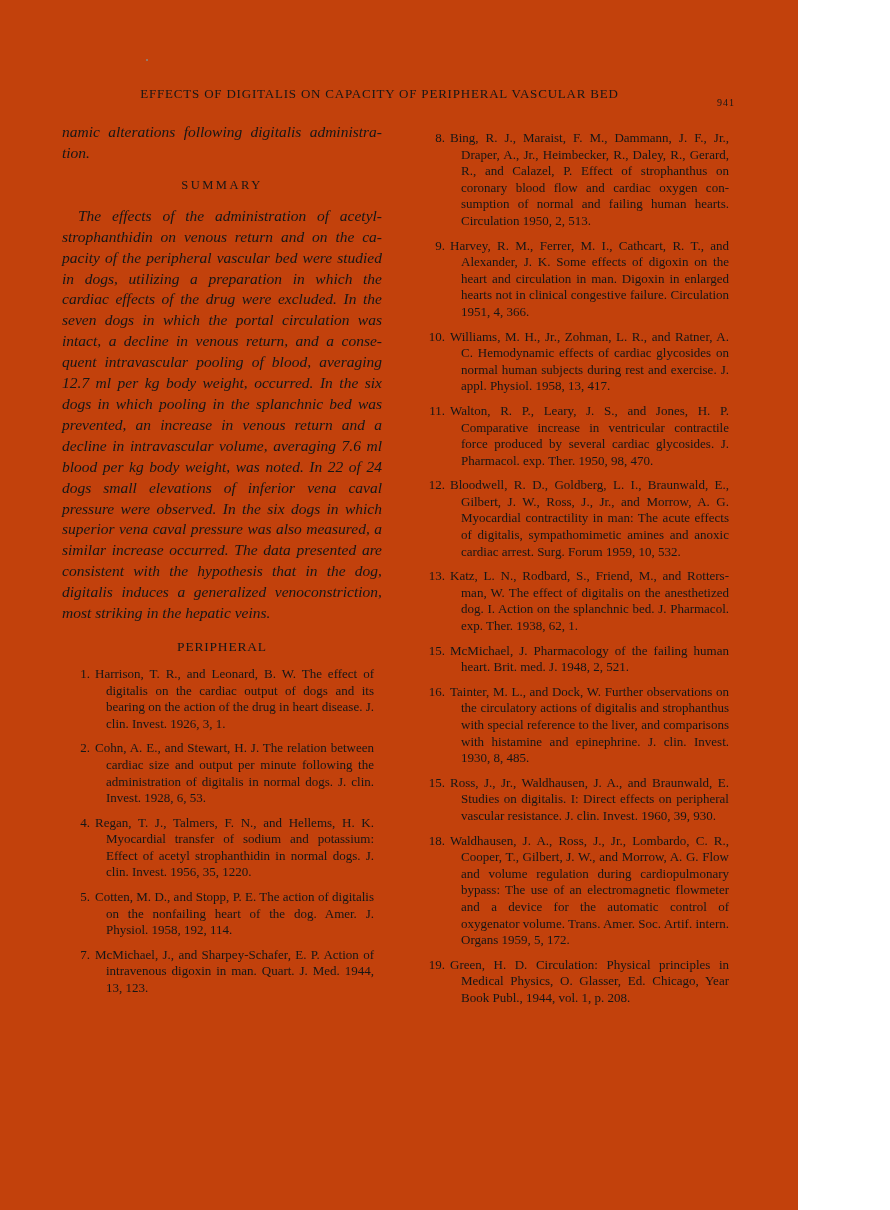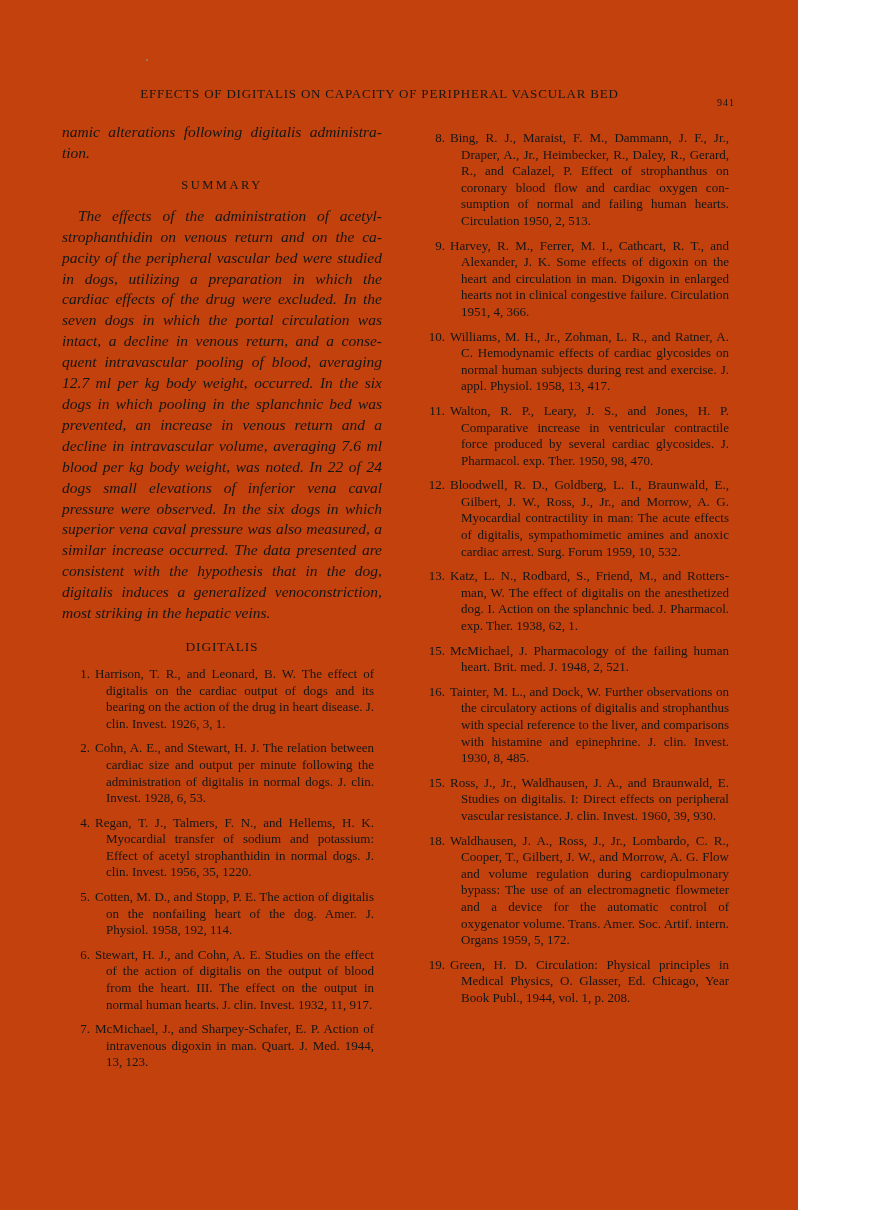--- a/index.html
+++ b/index.html
@@ -121,34 +121,33 @@
 
   <div class="columns">
 
     <section class="col col-left">
       <p class="body-para">namic alterations following digitalis administra­tion.</p>
 
       <h2 class="section-heading summary-heading">SUMMARY</h2>
 
       <p class="body-para indent">The effects of the administration of acetyl­strophanthidin on venous return and on the ca­pacity of the peripheral vascular bed were stud­ied in dogs, utilizing a preparation in which the cardiac effects of the drug were excluded. In the seven dogs in which the portal circulation was intact, a decline in venous return, and a conse­quent intravascular pooling of blood, averaging 12.7 ml per kg body weight, occurred. In the six dogs in which pooling in the splanchnic bed was prevented, an increase in venous return and a decline in intravascular volume, averaging 7.6 ml blood per kg body weight, was noted. In 22 of 24 dogs small elevations of inferior vena caval pressure were observed. In the six dogs in which superior vena caval pressure was also measured, a similar increase occurred. The data presented are consistent with the hypothesis that in the dog, digitalis induces a generalized venoconstriction, most striking in the hepatic veins.</p>
 
-      <h2 class="section-heading references-heading">DIGITALIS</h2>
+      <h2 class="section-heading references-heading">PERIPHERAL</h2>
 
       <ol class="ref-list">
 
           <li class="ref"><span class="ref-num">1.</span><span class="ref-text">Harrison, T. R., and Leonard, B. W. The effect of digitalis on the cardiac output of dogs and its bearing on the action of the drug in heart disease. J. clin. Invest. 1926, 3, 1.</span></li>
 
           <li class="ref"><span class="ref-num">2.</span><span class="ref-text">Cohn, A. E., and Stewart, H. J. The relation be­tween cardiac size and output per minute follow­ing the administration of digitalis in normal dogs. J. clin. Invest. 1928, 6, 53.</span></li>
 
 
           <li class="ref"><span class="ref-num">4.</span><span class="ref-text">Regan, T. J., Talmers, F. N., and Hellems, H. K. Myocardial transfer of sodium and potassium: Effect of acetyl strophanthidin in normal dogs. J. clin. Invest. 1956, 35, 1220.</span></li>
 
           <li class="ref"><span class="ref-num">5.</span><span class="ref-text">Cotten, M. D., and Stopp, P. E. The action of digi­talis on the nonfailing heart of the dog. Amer. J. Physiol. 1958, 192, 114.</span></li>
 
-          <li class="ref"><span class="ref-num">6.</span><span class="ref-text">Stewart, H. J., and Cohn, A. E. Studies on the ef­fect of the action of digitalis on the output of blood from the heart. III. The effect on the output in normal human hearts. J. clin. Invest. 1932, 11, 917.</span></li>
 
           <li class="ref"><span class="ref-num">7.</span><span class="ref-text">McMichael, J., and Sharpey-Schafer, E. P. Action of intravenous digoxin in man. Quart. J. Med. 1944, 13, 123.</span></li>
         </ol>
     </section>
 
     <section class="col col-right">
       <ol class="ref-list">
 
           <li class="ref"><span class="ref-num">8.</span><span class="ref-text">Bing, R. J., Maraist, F. M., Dammann, J. F., Jr., Draper, A., Jr., Heimbecker, R., Daley, R., Ger­ard, R., and Calazel, P. Effect of strophanthus on coronary blood flow and cardiac oxygen con­sumption of normal and failing human hearts. Circulation 1950, 2, 513.</span></li>
 

